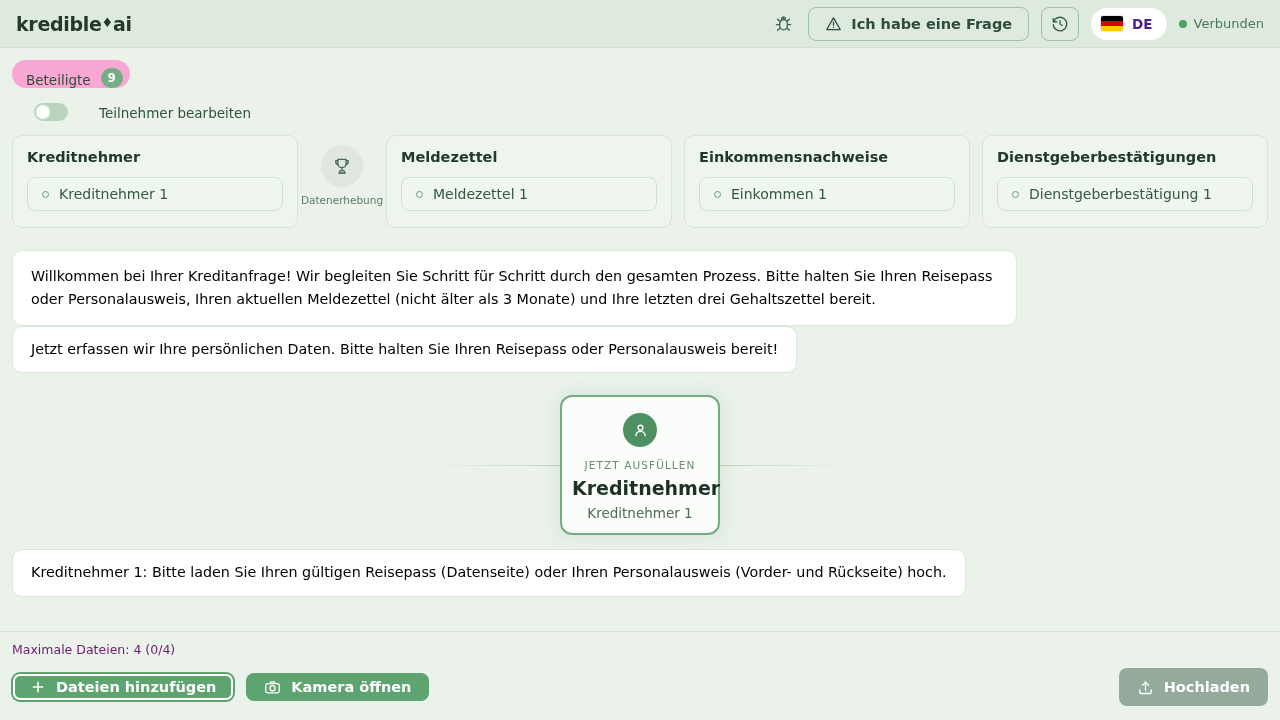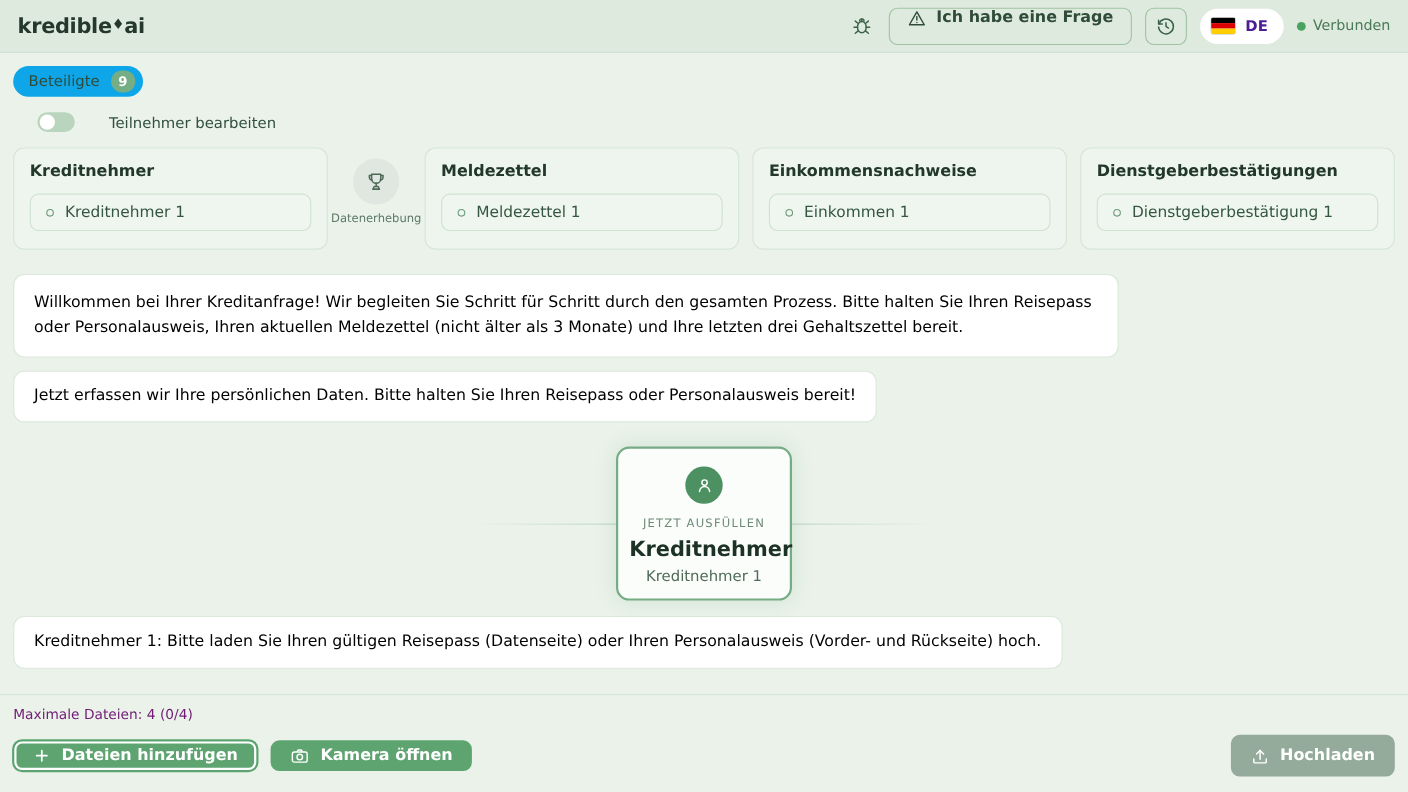--- a/index.html
+++ b/index.html
@@ -25,21 +25,21 @@
     font-size: 19px; font-weight: bold; letter-spacing: -0.3px;
     color: #24392b; display: flex; align-items: center;
   }
   .logo .dia { font-size: 13px; margin: 0 0px; position: relative; top: -1px; }
   .header-right { margin-left: auto; display: flex; align-items: center; gap: 12px; }
   .icon-bare {
     width: 26px; height: 26px; display: flex; align-items: center; justify-content: center;
     color: #3c6347;
   }
   .btn-outline {
-    height: 34px; display: flex; align-items: flex-start; gap: 9px;
+    height: 34px; display: flex; align-items: center; gap: 9px;
     padding: 0 16px; border: 1px solid #9ec3a3; border-radius: 8px;
     background: transparent; color: #2f4c39;
     font-size: 14.5px; font-weight: bold; font-family: inherit;
     cursor: pointer;
   }
   .icon-btn-outline {
     width: 38px; height: 34px; display: flex; align-items: center; justify-content: center;
     border: 1px solid #9ec3a3; border-radius: 8px; background: transparent;
     color: #3c6347; cursor: pointer;
   }
@@ -53,22 +53,22 @@
   .flag i { display: block; height: 5px; }
   .flag .b { background: #000000; }
   .flag .r { background: #dd0000; }
   .flag .y { background: #ffce00; }
   .status { display: flex; align-items: center; gap: 7px; font-size: 13px; color: #4a7a57; }
   .dot { width: 8px; height: 8px; border-radius: 50%; background: #49a25f; }
 
   
   .top-area { padding: 12px 12px 0 12px; }
   .pill-participants {
-    display: inline-flex; align-items: center; gap: 10px;
-    background: #0ea5e9; border-radius: 16px; height: 28px; padding: 0 7px 0 14px;
+    display: inline-flex; align-items: flex-end; gap: 10px;
+    background: #f9a8d4; border-radius: 16px; height: 28px; padding: 0 7px 0 14px;
     font-size: 13.5px; color: #2f4c39;
   }
   .pill-count {
     min-width: 22px; height: 20px; padding: 0 6px; border-radius: 10px;
     background: #75ae84; color: #ffffff; font-size: 12px; font-weight: bold;
     display: flex; align-items: center; justify-content: center;
   }
   .toggle-row { display: flex; align-items: flex-end; gap: 31px; margin: 14px 0 0 22px; }
   .toggle {
     width: 34px; height: 18px; border-radius: 9px; background: #bad5bd;
@@ -103,21 +103,21 @@
   }
   .stage-label { font-size: 10.5px; color: #5c7a65; margin-top: 7px; text-align: left; }
 
   
   .chat { padding: 22px 12px 0 12px; flex: 1 1 auto; position: relative; }
   .bubble {
     background: #ffffff; border: 1px solid #dbe8db; border-radius: 10px;
     padding: 14px 18px; font-size: 14.3px; line-height: 1.62; color: #000000;
   }
   .bubble.wide { max-width: 1005px; }
-  .bubble.narrow { display: inline-block; padding: 11px 18px; margin-top: 12px; }
+  .bubble.narrow { display: inline-block; padding: 11px 18px; }
 
   .focus-row { position: relative; height: 140px; margin-top: 22px; display: flex;
                justify-content: center; }
   .focus-line { position: absolute; top: 50%; height: 1px; width: 220px; }
   .focus-line.left { left: 420px; background: linear-gradient(to right, rgba(154,192,163,0), #9ac0a3); }
   .focus-line.right { right: 420px; background: linear-gradient(to left, rgba(154,192,163,0), #9ac0a3); }
   .focus-card {
     position: relative; z-index: 2;
     width: 160px; background: #fbfdfb; border: 2px solid #76ac84; border-radius: 12px;
     padding: 16px 10px 14px 10px; text-align: center;

